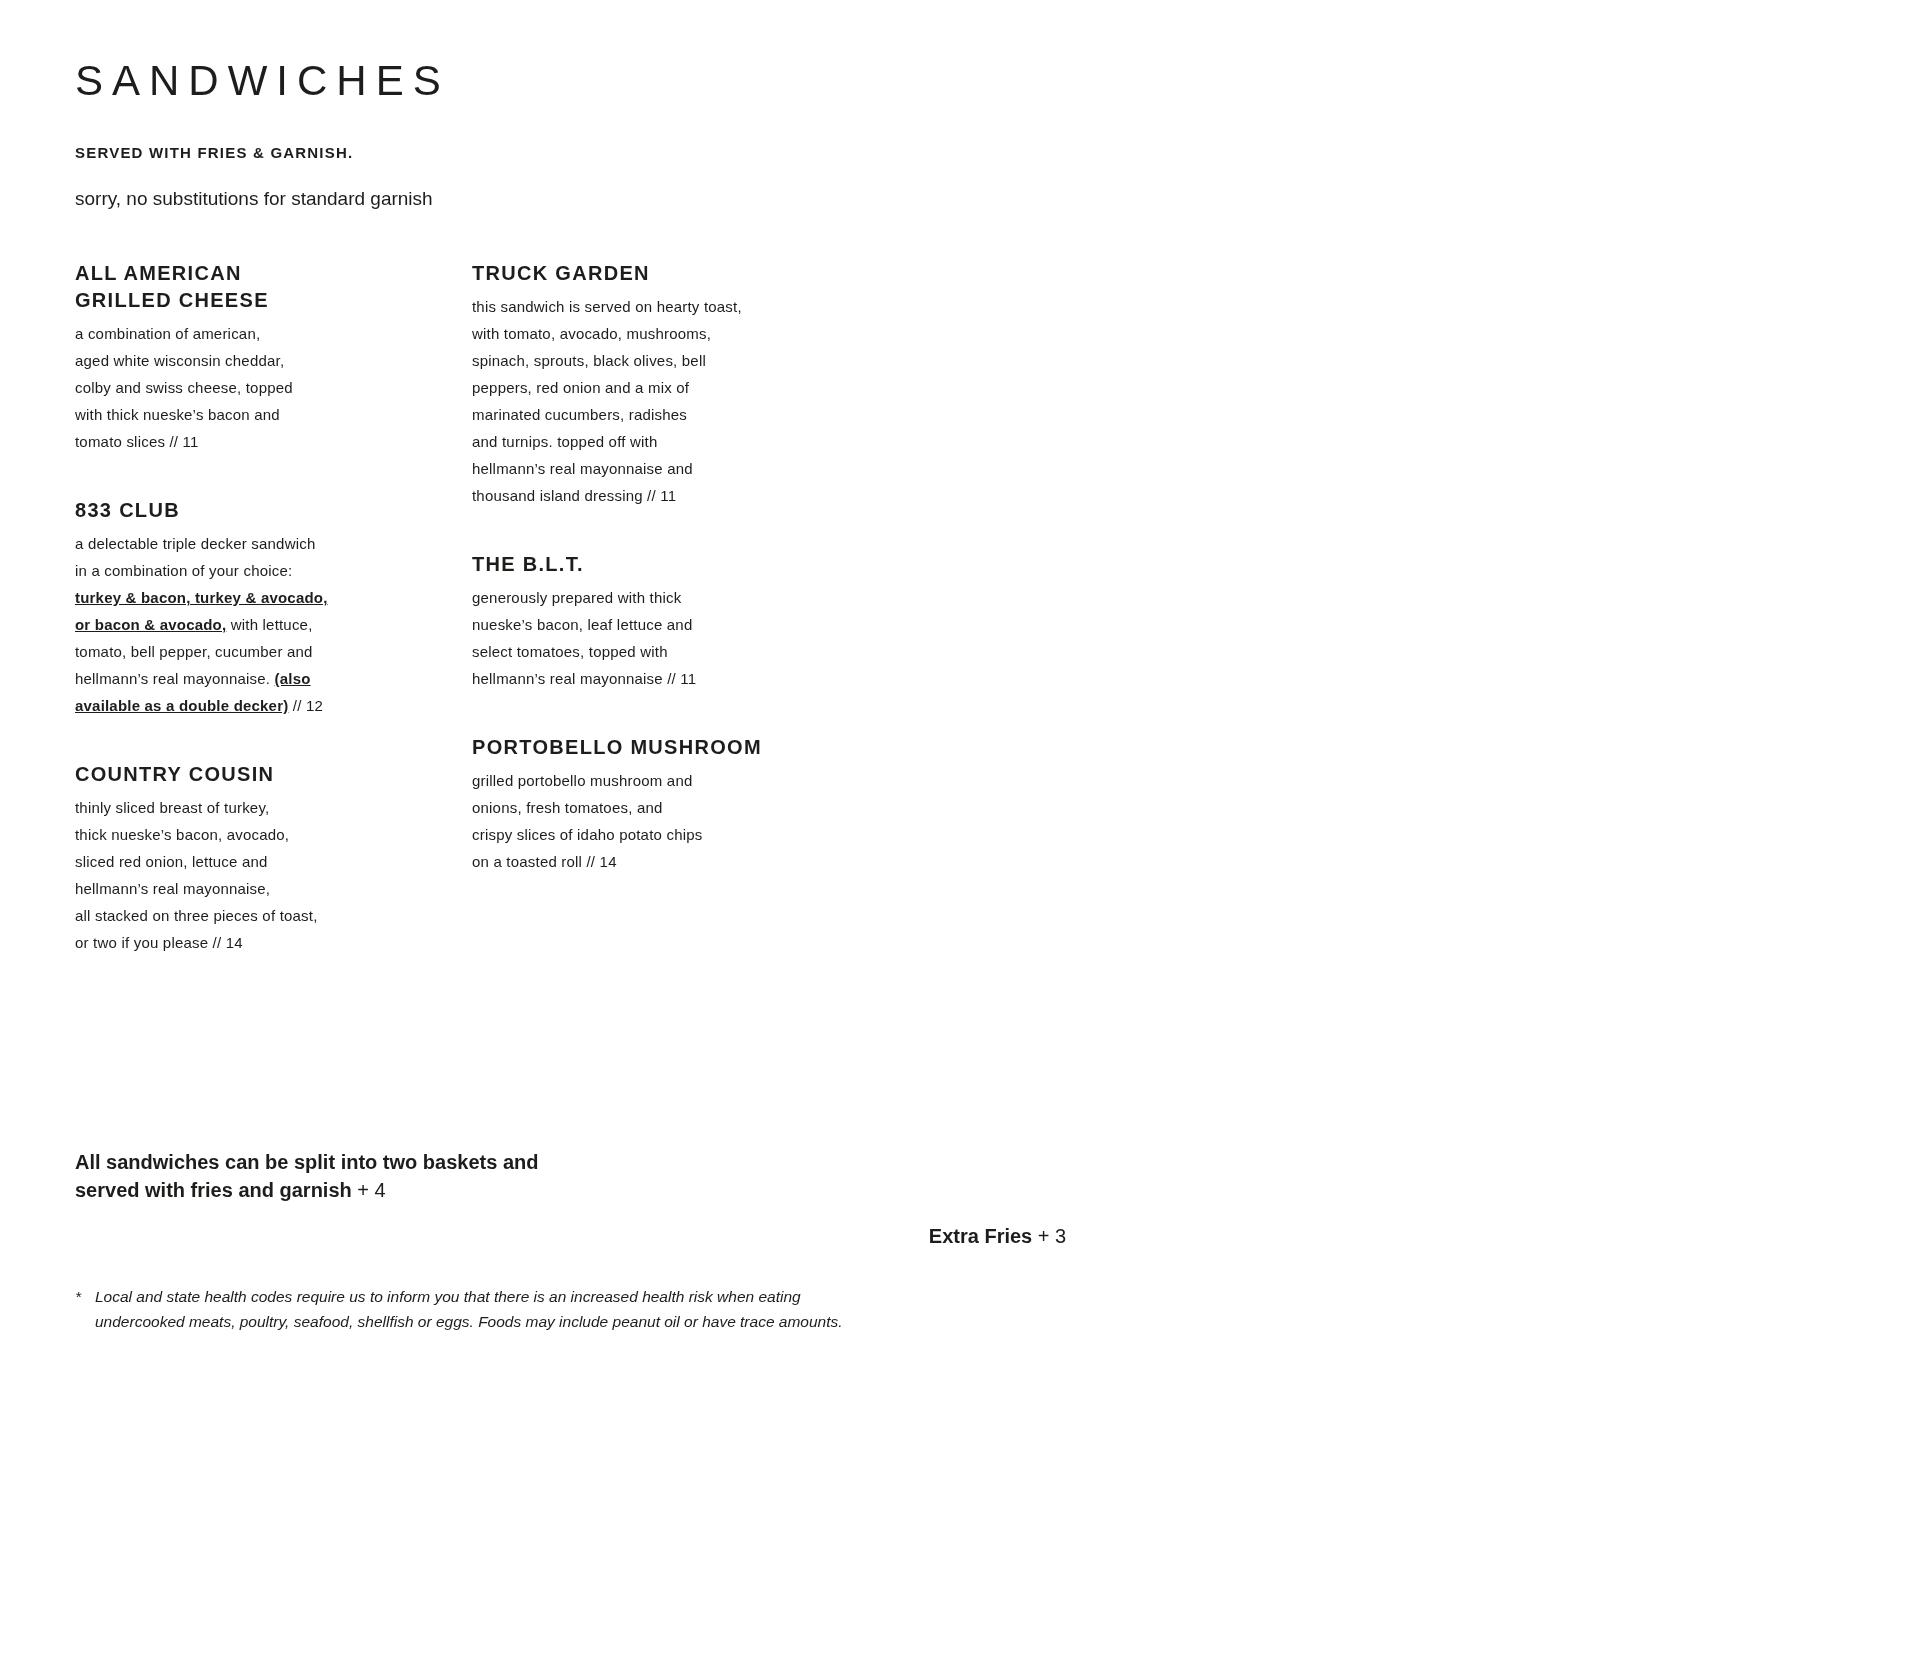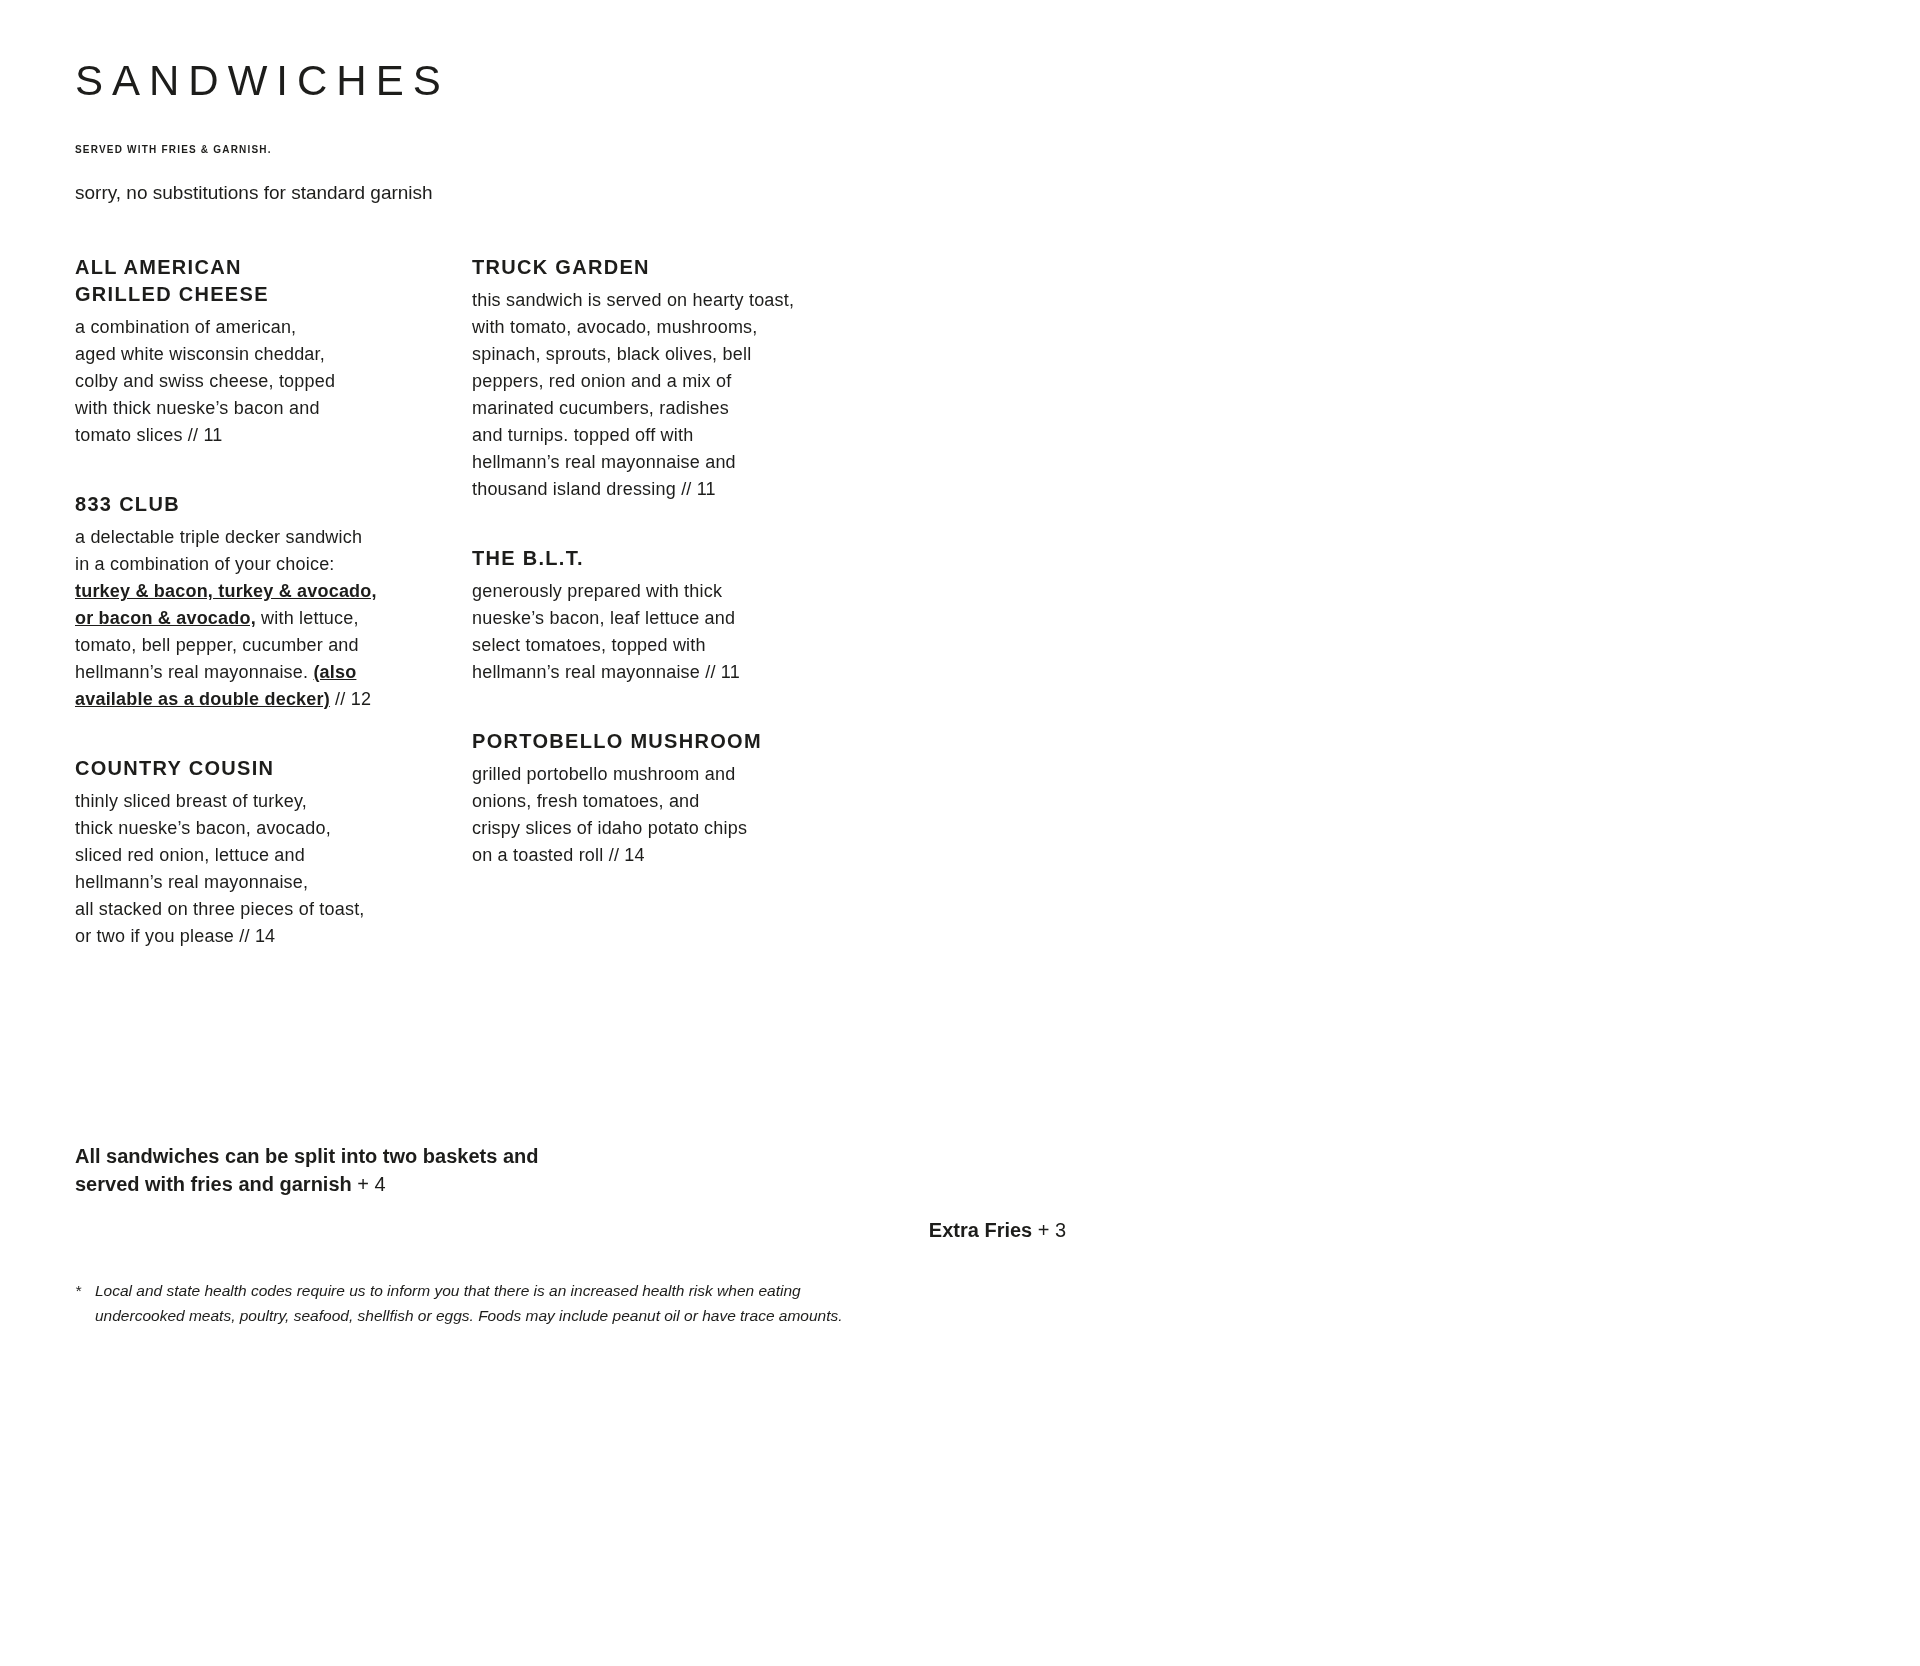--- a/index.html
+++ b/index.html
@@ -20,21 +20,21 @@
   }
   .page-title {
     font-size: 42px;
     font-weight: 500;
     letter-spacing: 9px;
     line-height: 1.1;
     margin: 0;
   }
   .served-note {
     margin-top: 40px;
-    font-size: 10px;
+    font-size: 15px;
     font-weight: 700;
     letter-spacing: 1.2px;
   }
   .substitution-note {
     margin-top: 25px;
     font-size: 19px;
     line-height: 26px;
   }
   .menu-grid {
     margin-top: 48px;
@@ -46,21 +46,21 @@
   .menu-item { margin-bottom: 42px; }
   .item-name {
     font-size: 20px;
     font-weight: 700;
     letter-spacing: 1.3px;
     line-height: 27px;
     white-space: pre-line;
   }
   .item-desc {
     margin-top: 6px;
-    font-size: 18px;
+    font-size: 15px;
     line-height: 27px;
     white-space: pre-line;
     letter-spacing: 0.2px;
   }
   .item-desc .seg-bold { font-weight: 700; text-decoration: underline; }
   .footer { margin-top: 150px; }
   .split-note {
     font-size: 20px;
     line-height: 28px;
     white-space: pre-line;

